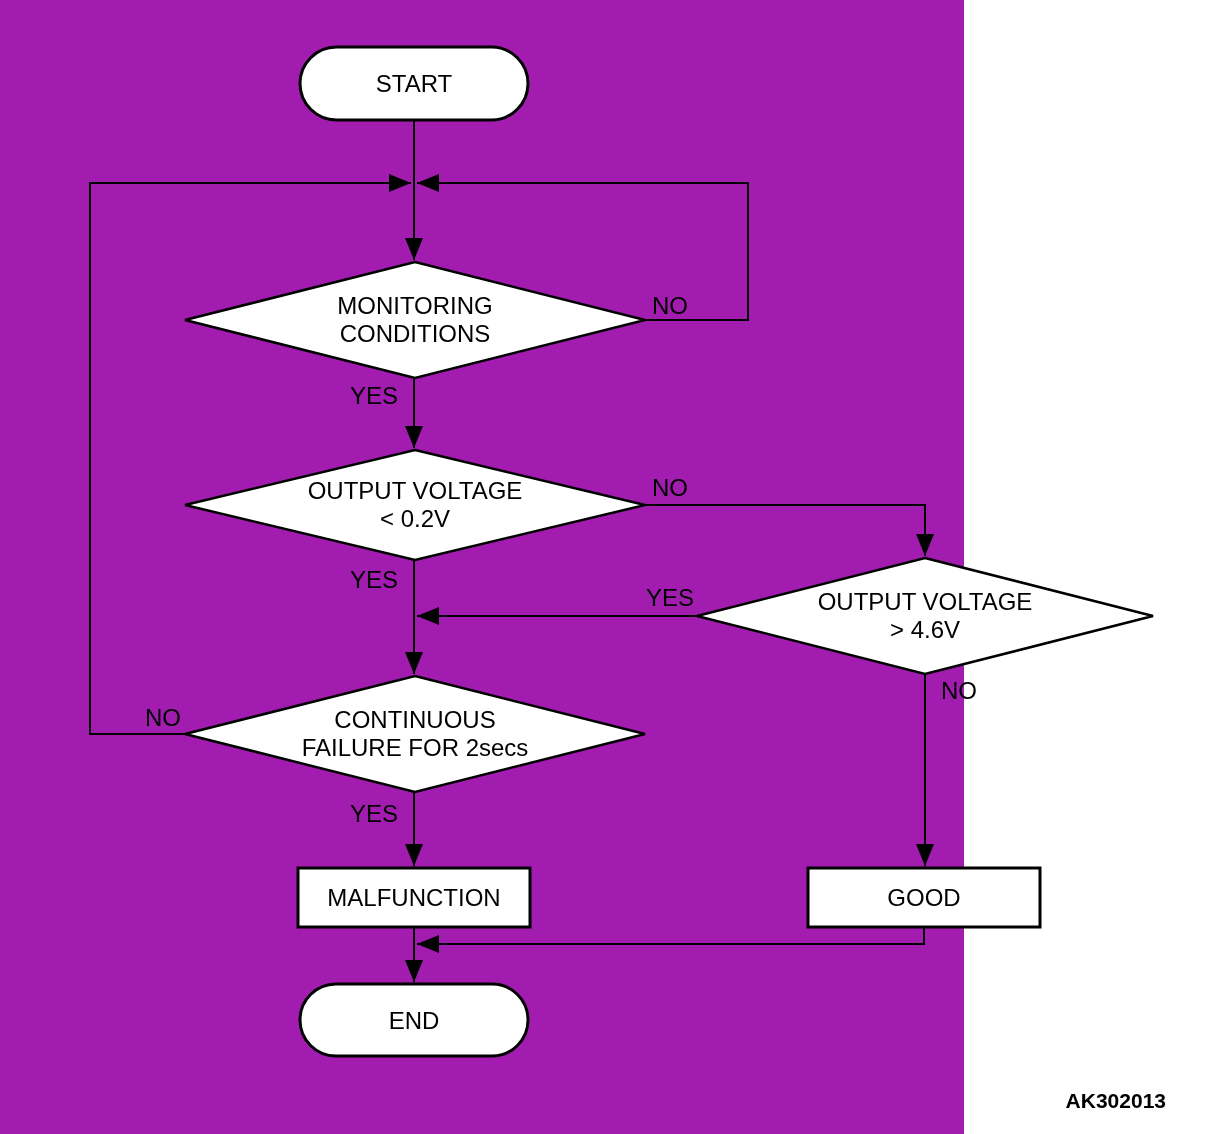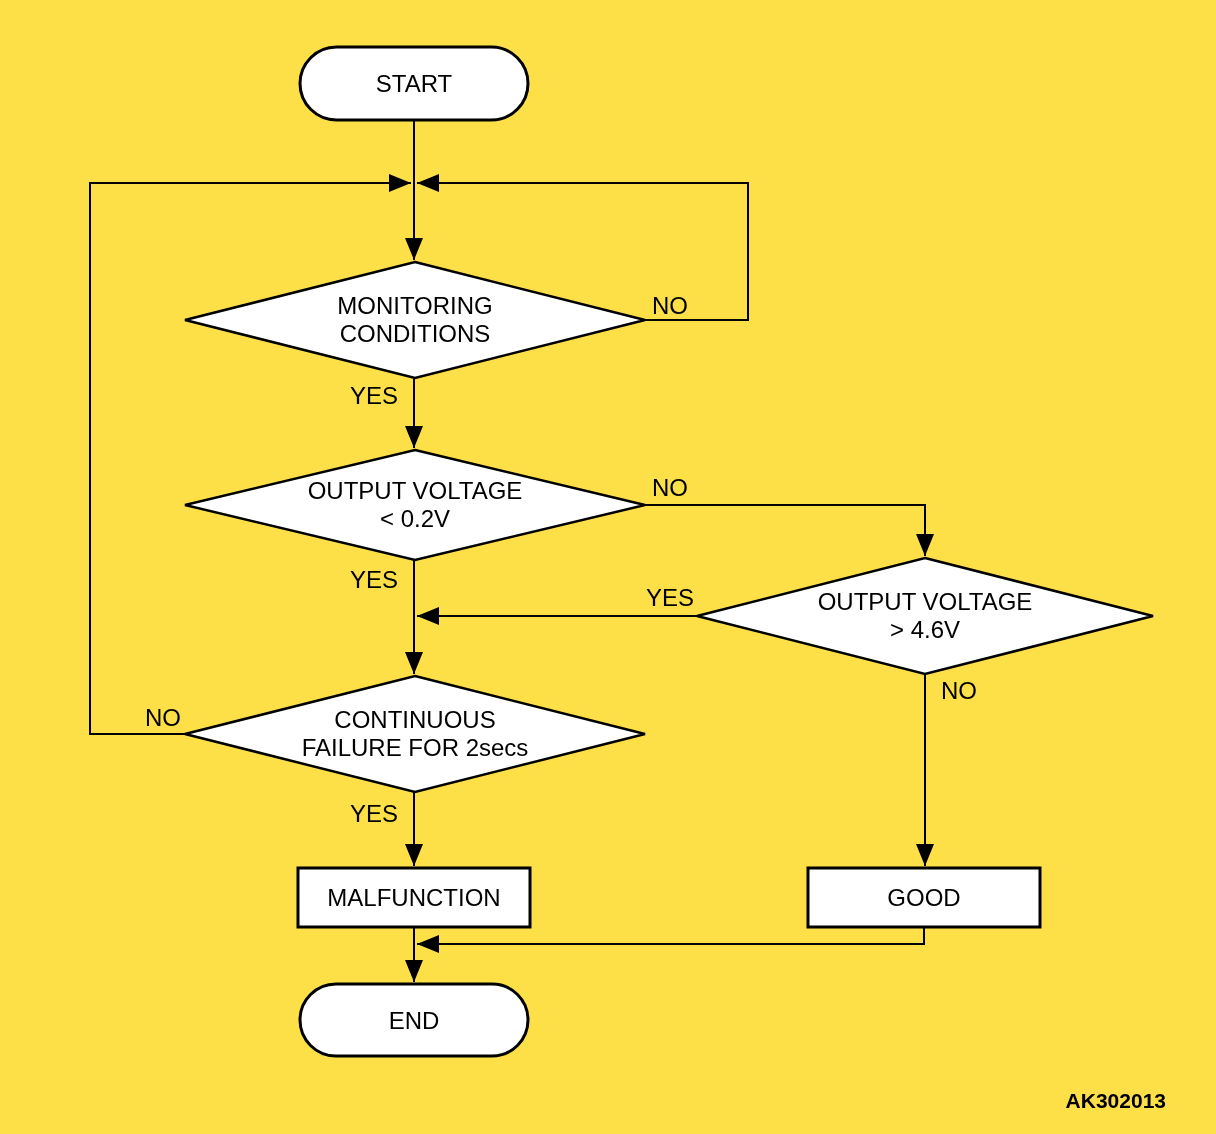--- a/index.html
+++ b/index.html
@@ -1,20 +1,20 @@
 <!DOCTYPE html>
 <html><head>
 <meta charset="utf-8">
 <style>
   html, body { margin: 0; padding: 0; background: #ffffff; }
   .page {
     position: relative;
-    width: 1216px;
+    width: 964px;
     height: 1134px;
-    background: #fde047;
+    background: #a21caf;
     font-family: "Liberation Sans", sans-serif;
   }
   svg text {
     font-family: "Liberation Sans", sans-serif;
     font-size: 24px;
     fill: #000000;
   }
   svg text.figure-code {
     font-size: 21px;
     font-weight: bold;

